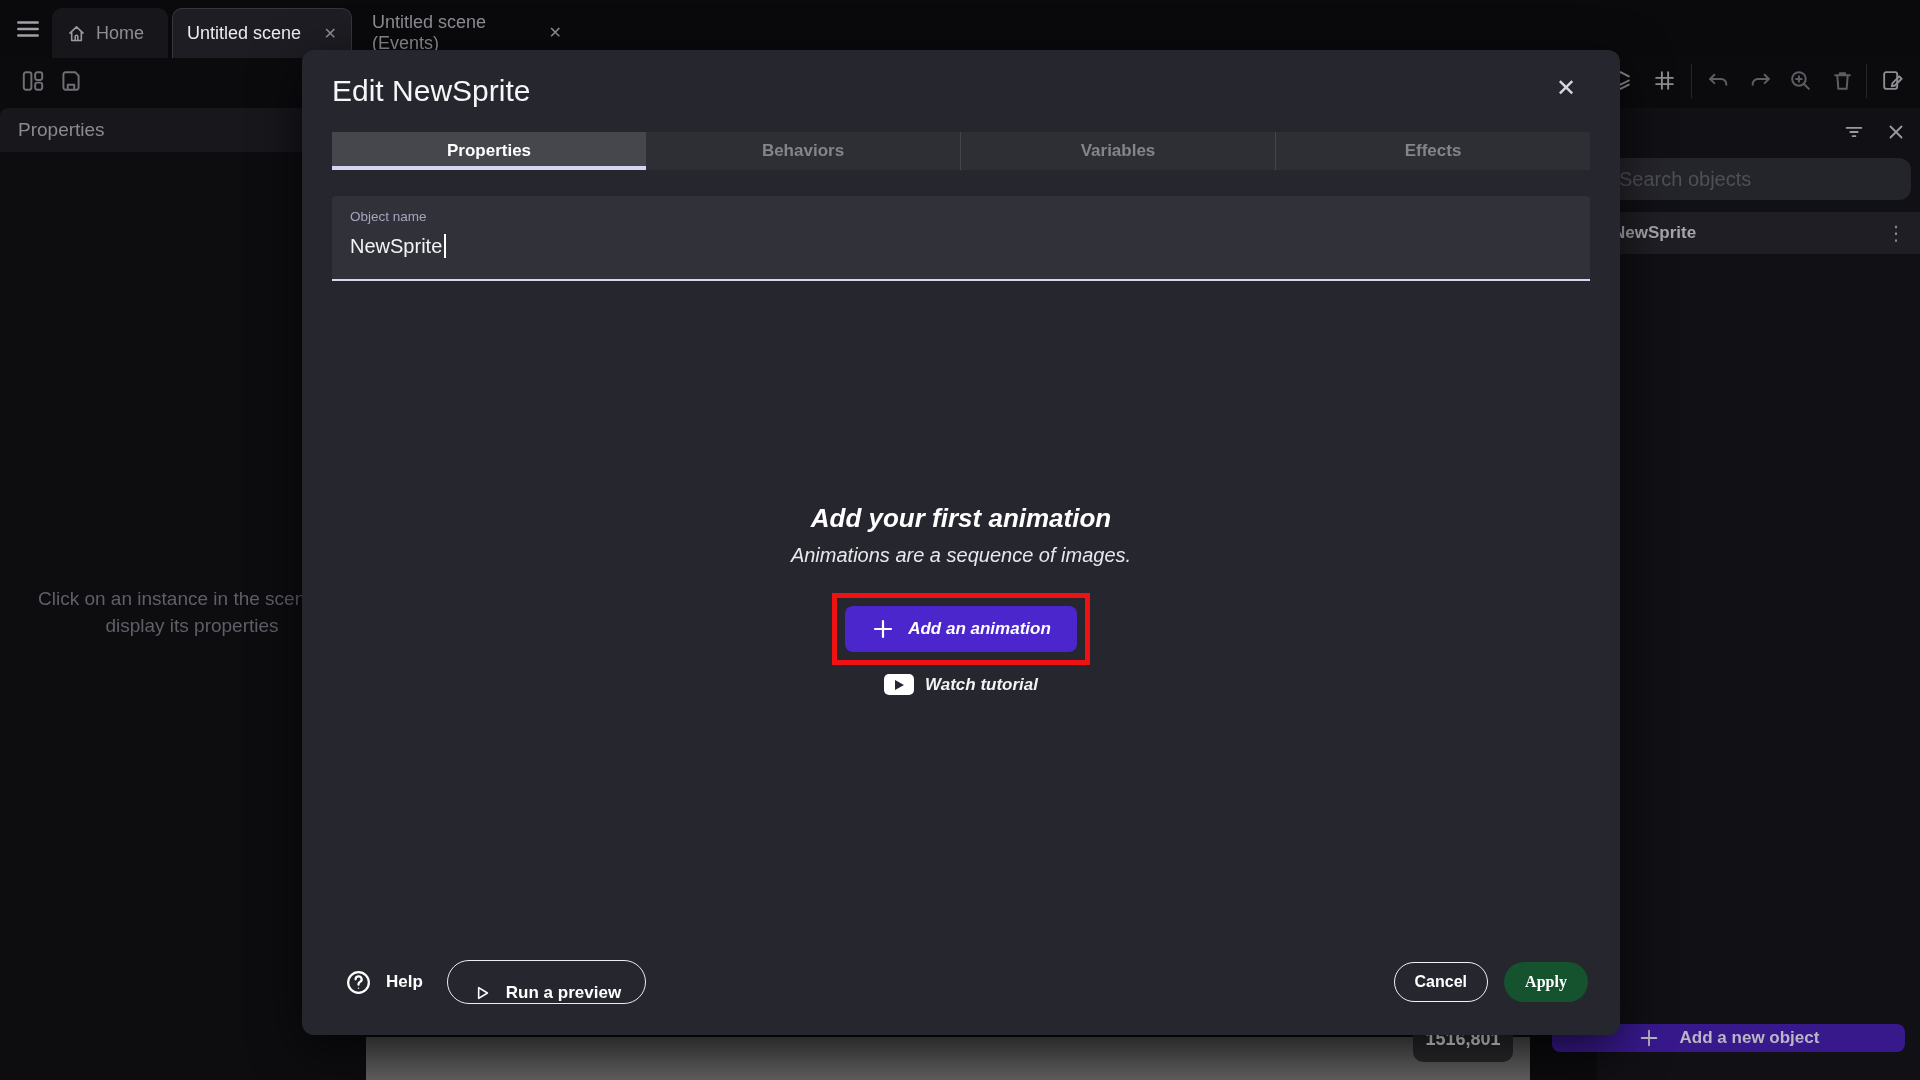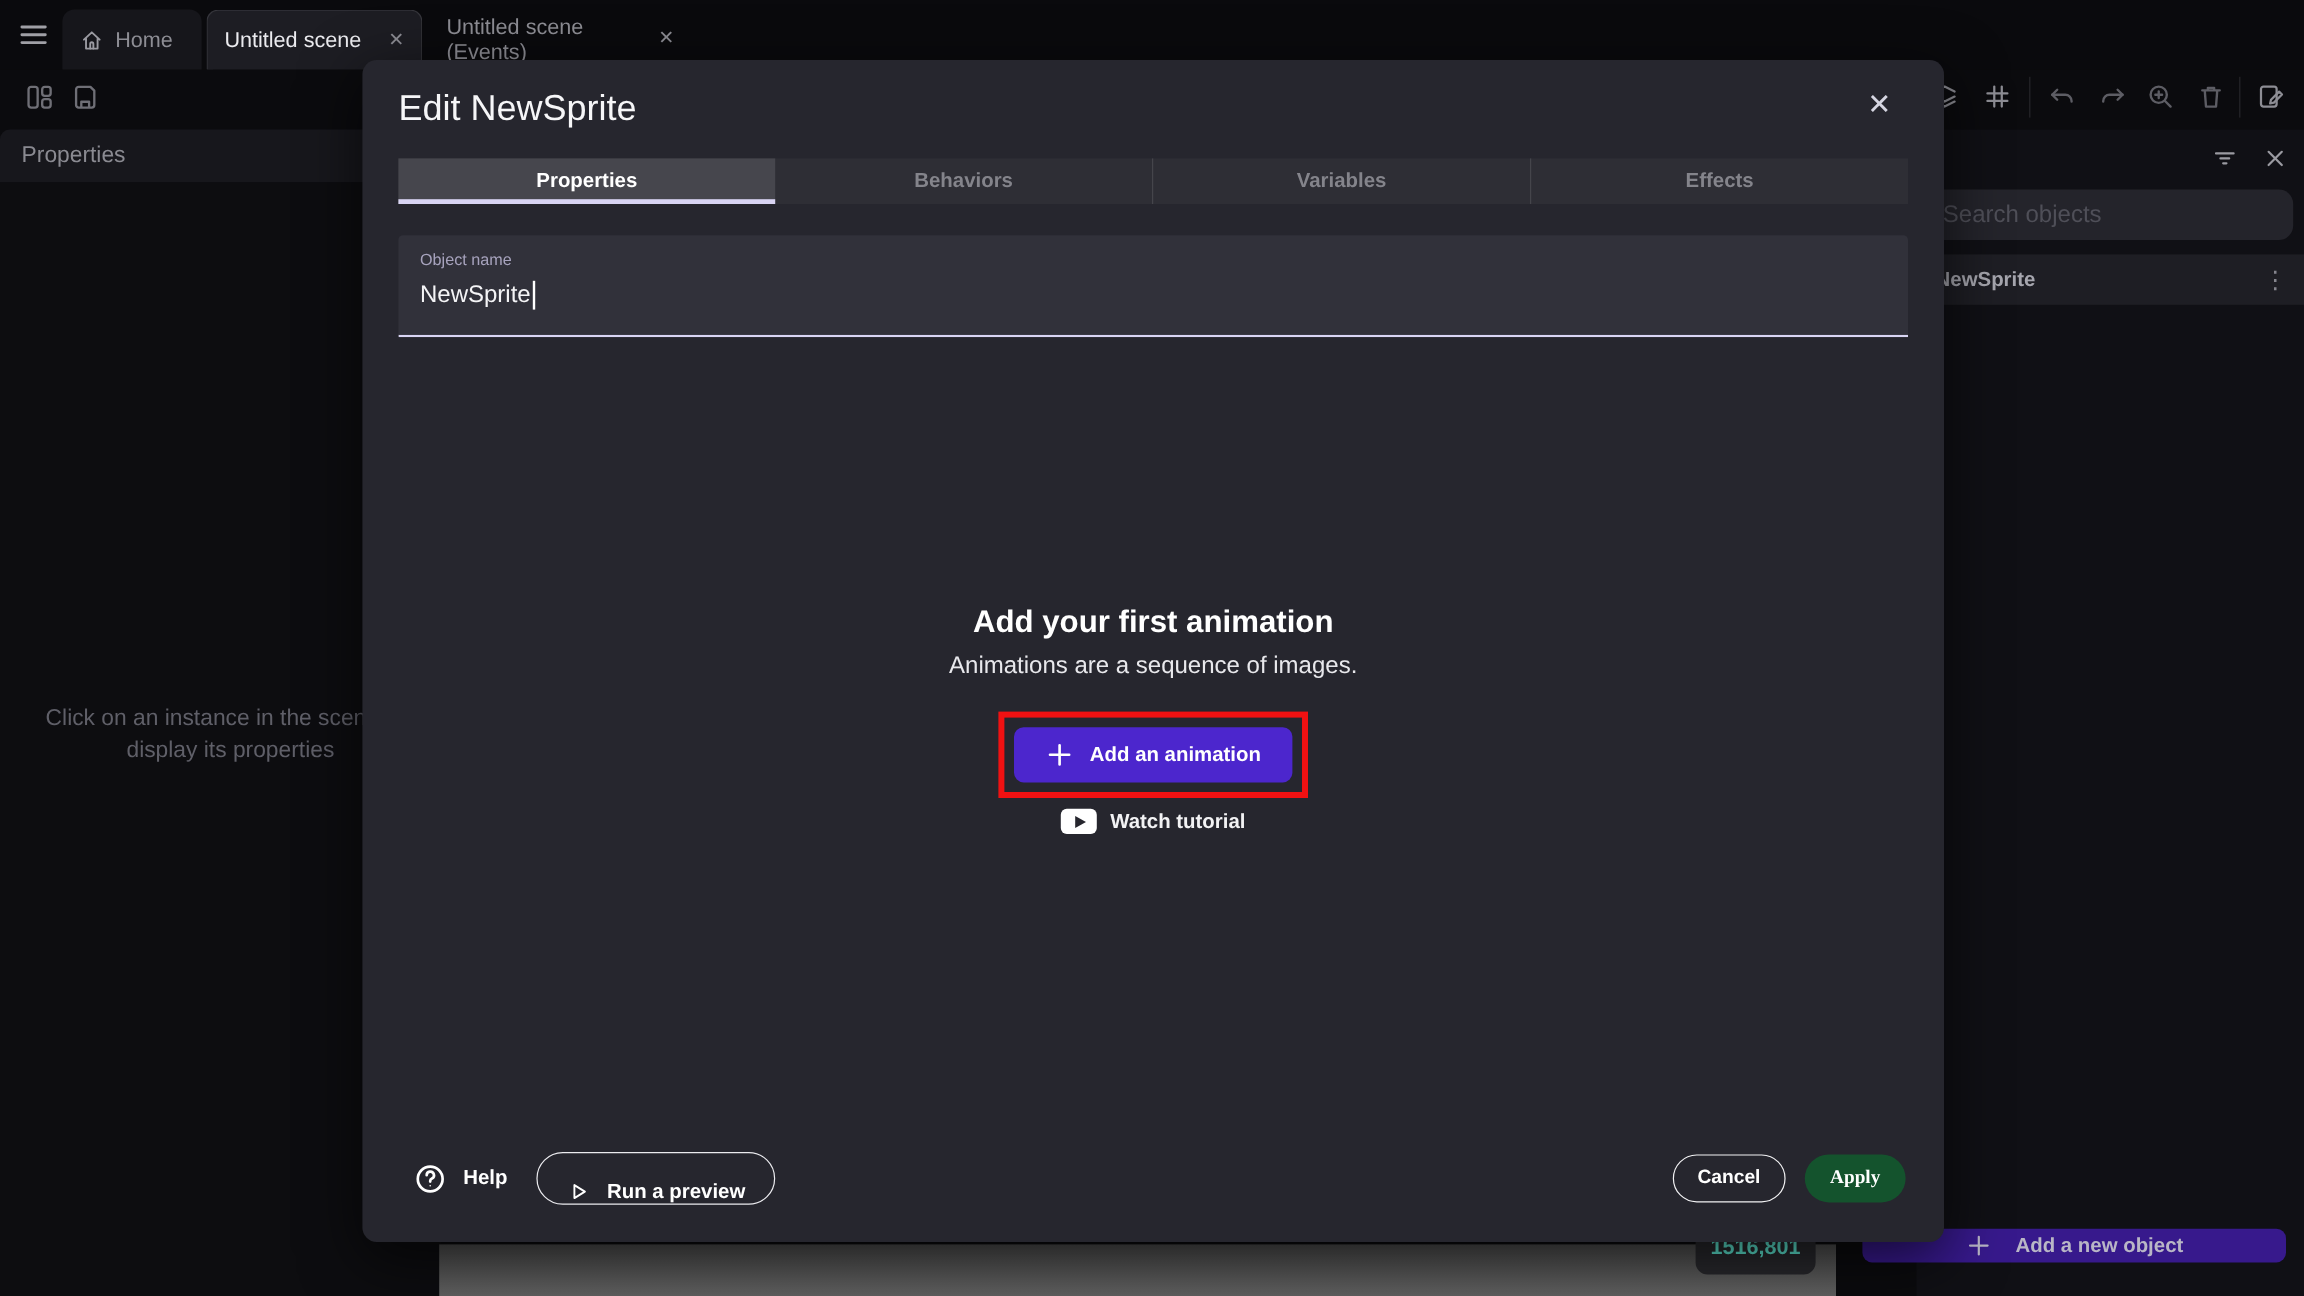--- a/index.html
+++ b/index.html
@@ -38,40 +38,40 @@
   .object-row { position:absolute; left:0; top:104px; width:323px; height:42px; background:#1e1e24; display:flex; align-items:center; padding:0 14px 0 16px; cursor:pointer; }
   .object-row .obj-name { font-size:17px; font-weight:bold; color:#a6a6ae; }
   .object-row .dots { margin-left:auto; font-size:20px; color:#85858d; letter-spacing:0; }
 
   .add-object-btn { position:absolute; left:1552px; top:1024px; width:353px; height:28px; background:#37198c; border-radius:8px; display:flex; align-items:center; justify-content:center; gap:20px; color:#b9b6c6; cursor:pointer; z-index:3; }
   .add-object-btn .lbl { font-size:17px; font-weight:bold; }
   .add-object-btn svg { width:22px; height:22px; }
 
   
   .canvas-strip { position:absolute; left:366px; top:1037px; width:1164px; height:43px; background:linear-gradient(180deg,#4e4e4e,#616161); z-index:1; }
-  .coords-badge { position:absolute; left:1413px; top:1016px; width:100px; height:46px; background:#28282c; border-radius:10px; display:flex; align-items:center; justify-content:center; font-size:18px; font-weight:bold; color:#5eead4; z-index:2; }
+  .coords-badge { position:absolute; left:1413px; top:1016px; width:100px; height:46px; background:#28282c; border-radius:10px; display:flex; align-items:center; justify-content:center; font-size:18px; font-weight:bold; color:#e5e5e5; z-index:2; }
 
   
   .modal { position:absolute; left:302px; top:50px; width:1318px; height:985px; background:#26262e; border-radius:12px; box-shadow:0 14px 50px rgba(0,0,0,0.65); z-index:10; }
   .modal-title { position:absolute; left:30px; top:24px; font-size:30px; font-weight:normal; color:#f6f6f8; }
   .modal-close { position:absolute; right:42px; top:26px; width:24px; height:24px; color:#d6d6e2; font-size:24px; line-height:24px; text-align:center; cursor:pointer; }
 
   .tabbar { position:absolute; left:30px; top:82px; width:1258px; height:38px; background:#2e2e35; display:flex; }
   .mtab { position:relative; flex:1; display:flex; align-items:center; justify-content:center; font-size:17px; font-weight:600; color:#84848b; cursor:pointer; border-left:1px solid #45454b; }
   .mtab:first-child { border-left:none; }
   .mtab.active { background:#46464d; color:#ffffff; border-left:none; }
   .mtab.active + .mtab { border-left:none; }
   .mtab.active::after { content:""; position:absolute; left:0; right:0; bottom:0; height:4px; background:#d9d4f3; }
 
   .name-field { position:absolute; left:30px; top:146px; width:1258px; height:85px; background:#31313a; border-radius:4px 4px 0 0; border-bottom:2px solid #d9d5f4; cursor:text; }
   .name-field .nf-label { position:absolute; left:18px; top:13px; font-size:13.5px; color:#a7a3bd; }
   .name-field .nf-value { position:absolute; left:18px; top:38px; font-size:20px; color:#f4f4f6; display:flex; align-items:center; }
   .caret { display:inline-block; width:2px; height:24px; background:#ffffff; margin-left:2px; }
 
-  .empty-state { position:absolute; left:0; top:453px; width:1318px; display:flex; flex-direction:column; align-items:center; }
+  .empty-state { position:absolute; left:0; top:453px; width:1318px; display:flex; flex-direction:column; align-items:center;font-style:italic; }
   .es-heading { font-size:26px; font-weight:bold; color:#ffffff; }
   .es-sub { margin-top:10px; font-size:20px; color:#e8e8ec; }
   .red-box { margin-top:26px; border:5px solid #f01112; padding:8px; }
   .add-anim-btn { height:46px; background:#4c26cd; border-radius:8px; display:flex; align-items:center; justify-content:center; gap:13px; padding:0 26px; color:#ffffff; cursor:pointer; }
   .add-anim-btn .lbl { font-size:17px; font-weight:bold; }
   .add-anim-btn svg { width:24px; height:24px; }
   .watch-row { margin-top:9px; display:flex; align-items:center; gap:11px; cursor:pointer; }
   .yt-icon { width:30px; height:21px; background:#ffffff; border-radius:5px; display:flex; align-items:center; justify-content:center; }
   .yt-icon .tri { width:0; height:0; border-left:9px solid #26262e; border-top:5.5px solid transparent; border-bottom:5.5px solid transparent; margin-left:2px; }
   .watch-row .lbl { font-size:17px; font-weight:bold; color:#f2f2f4; }

